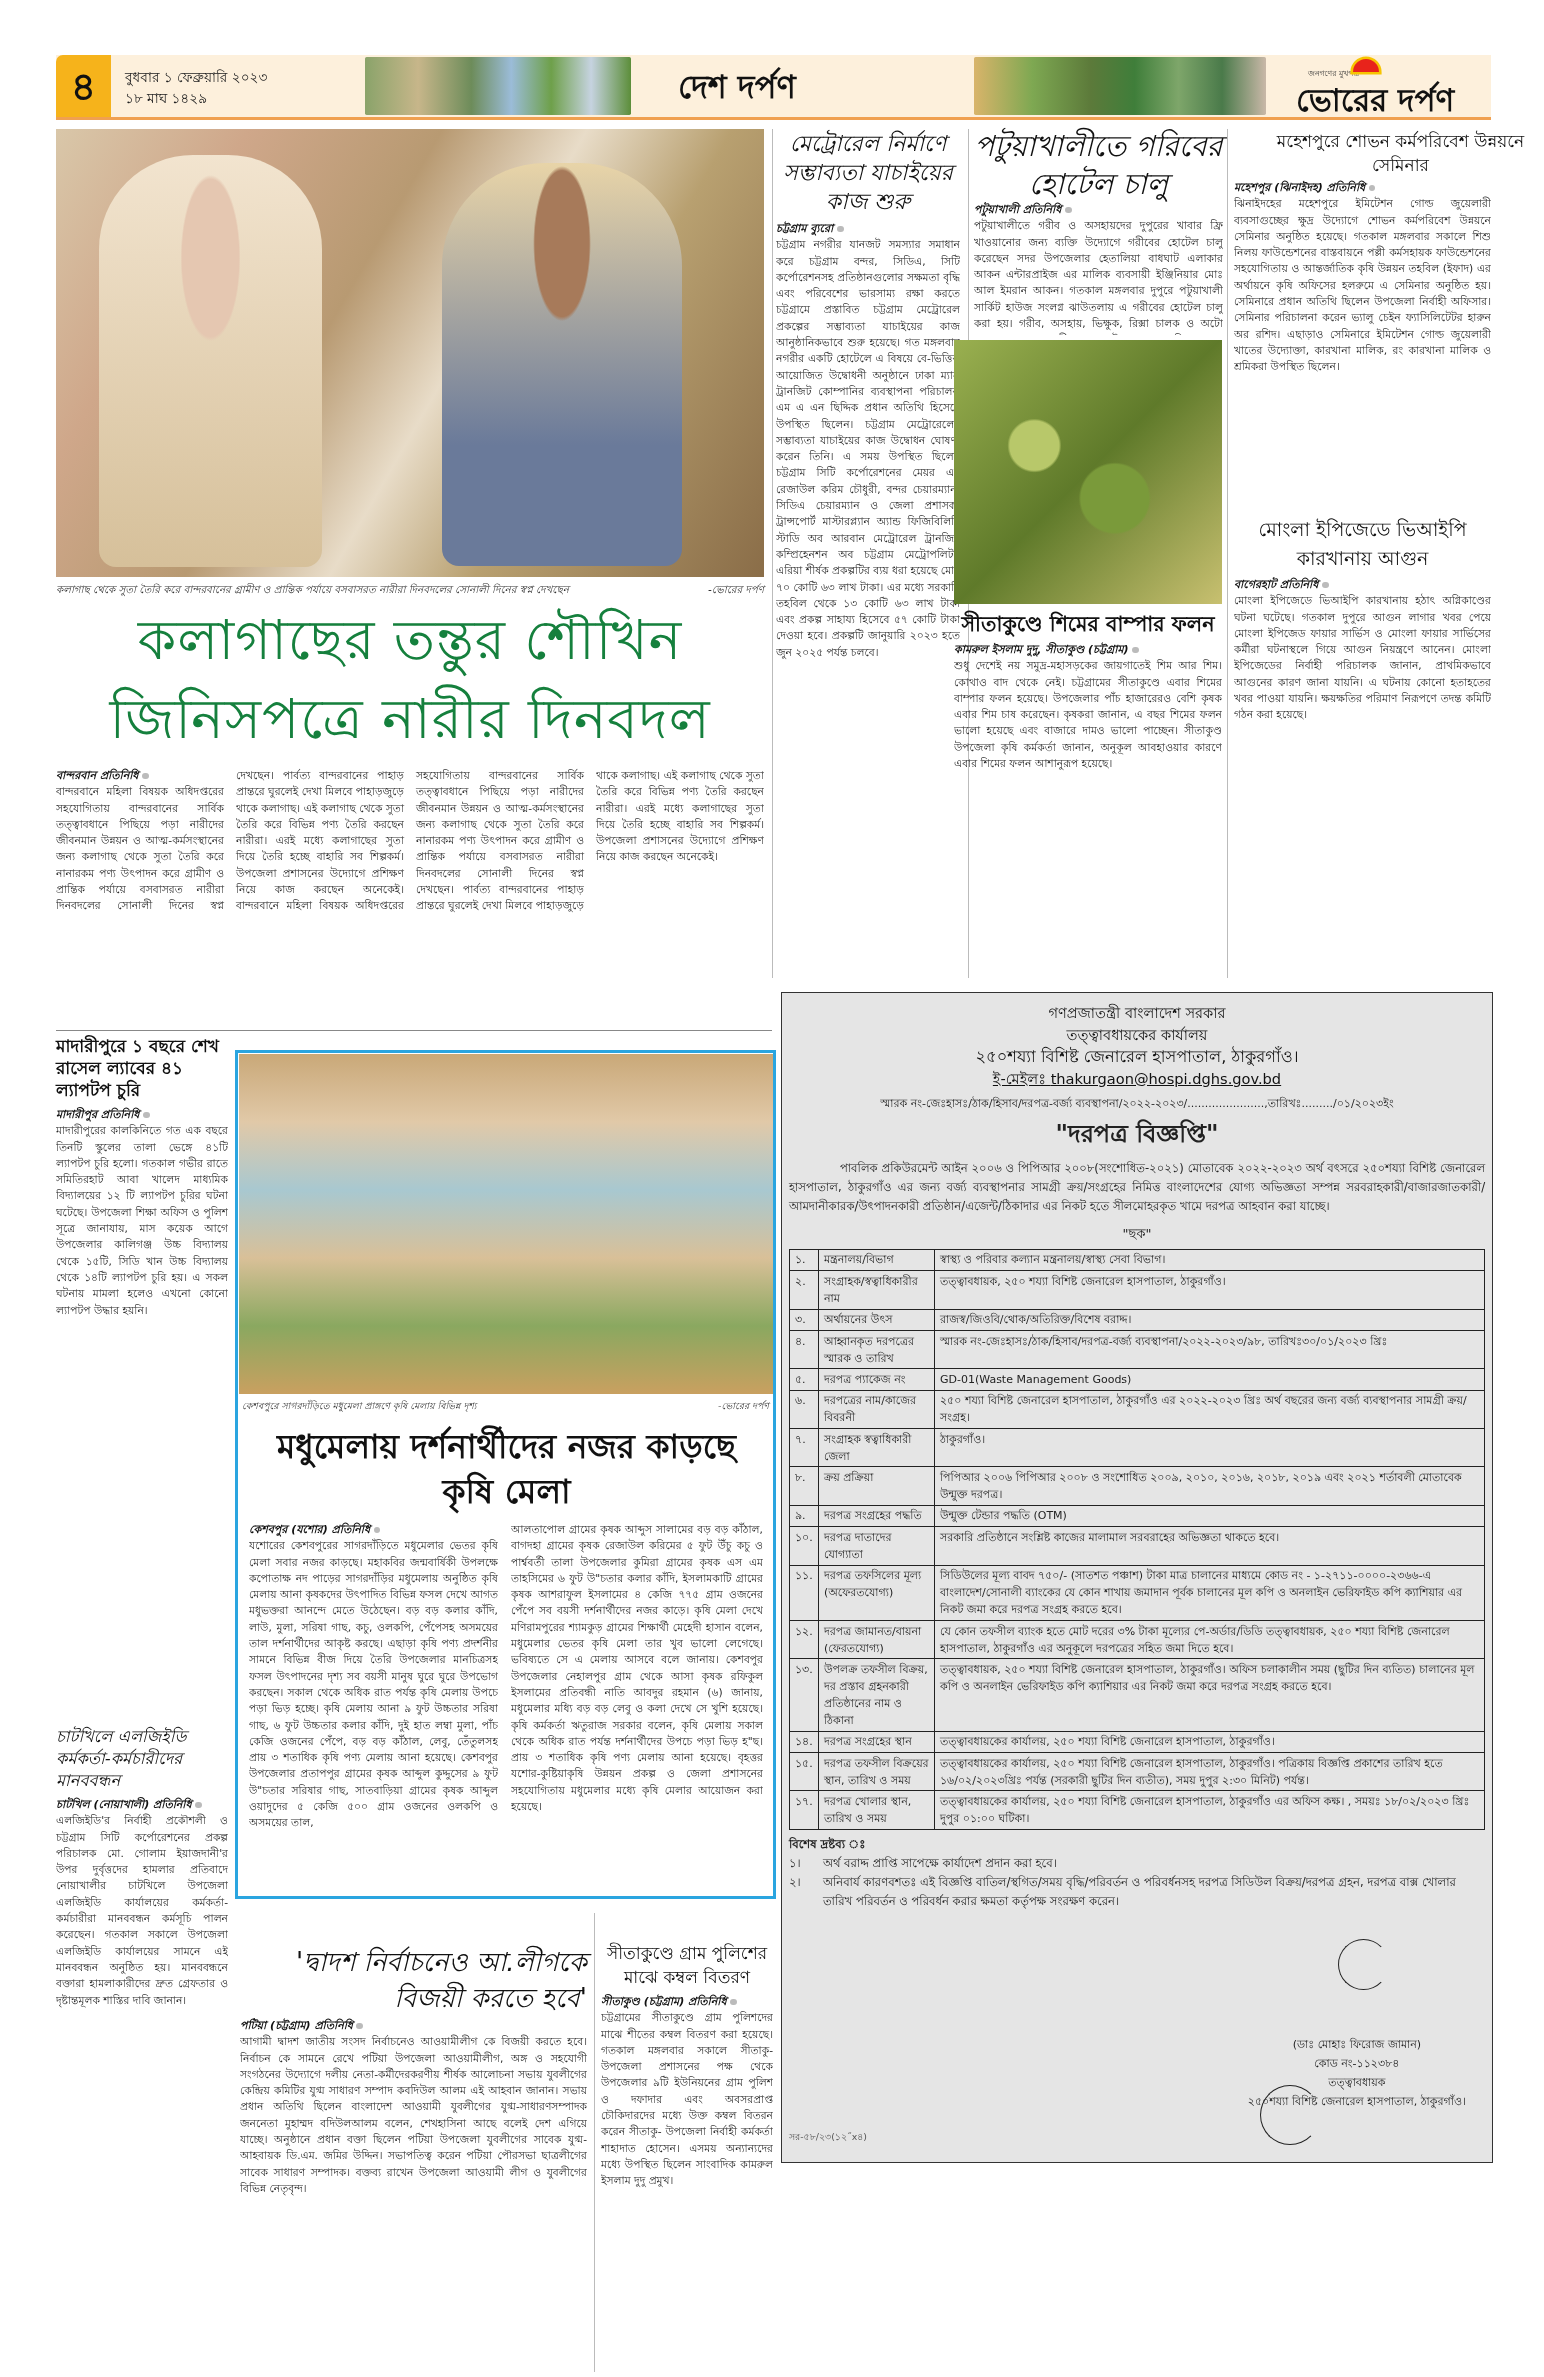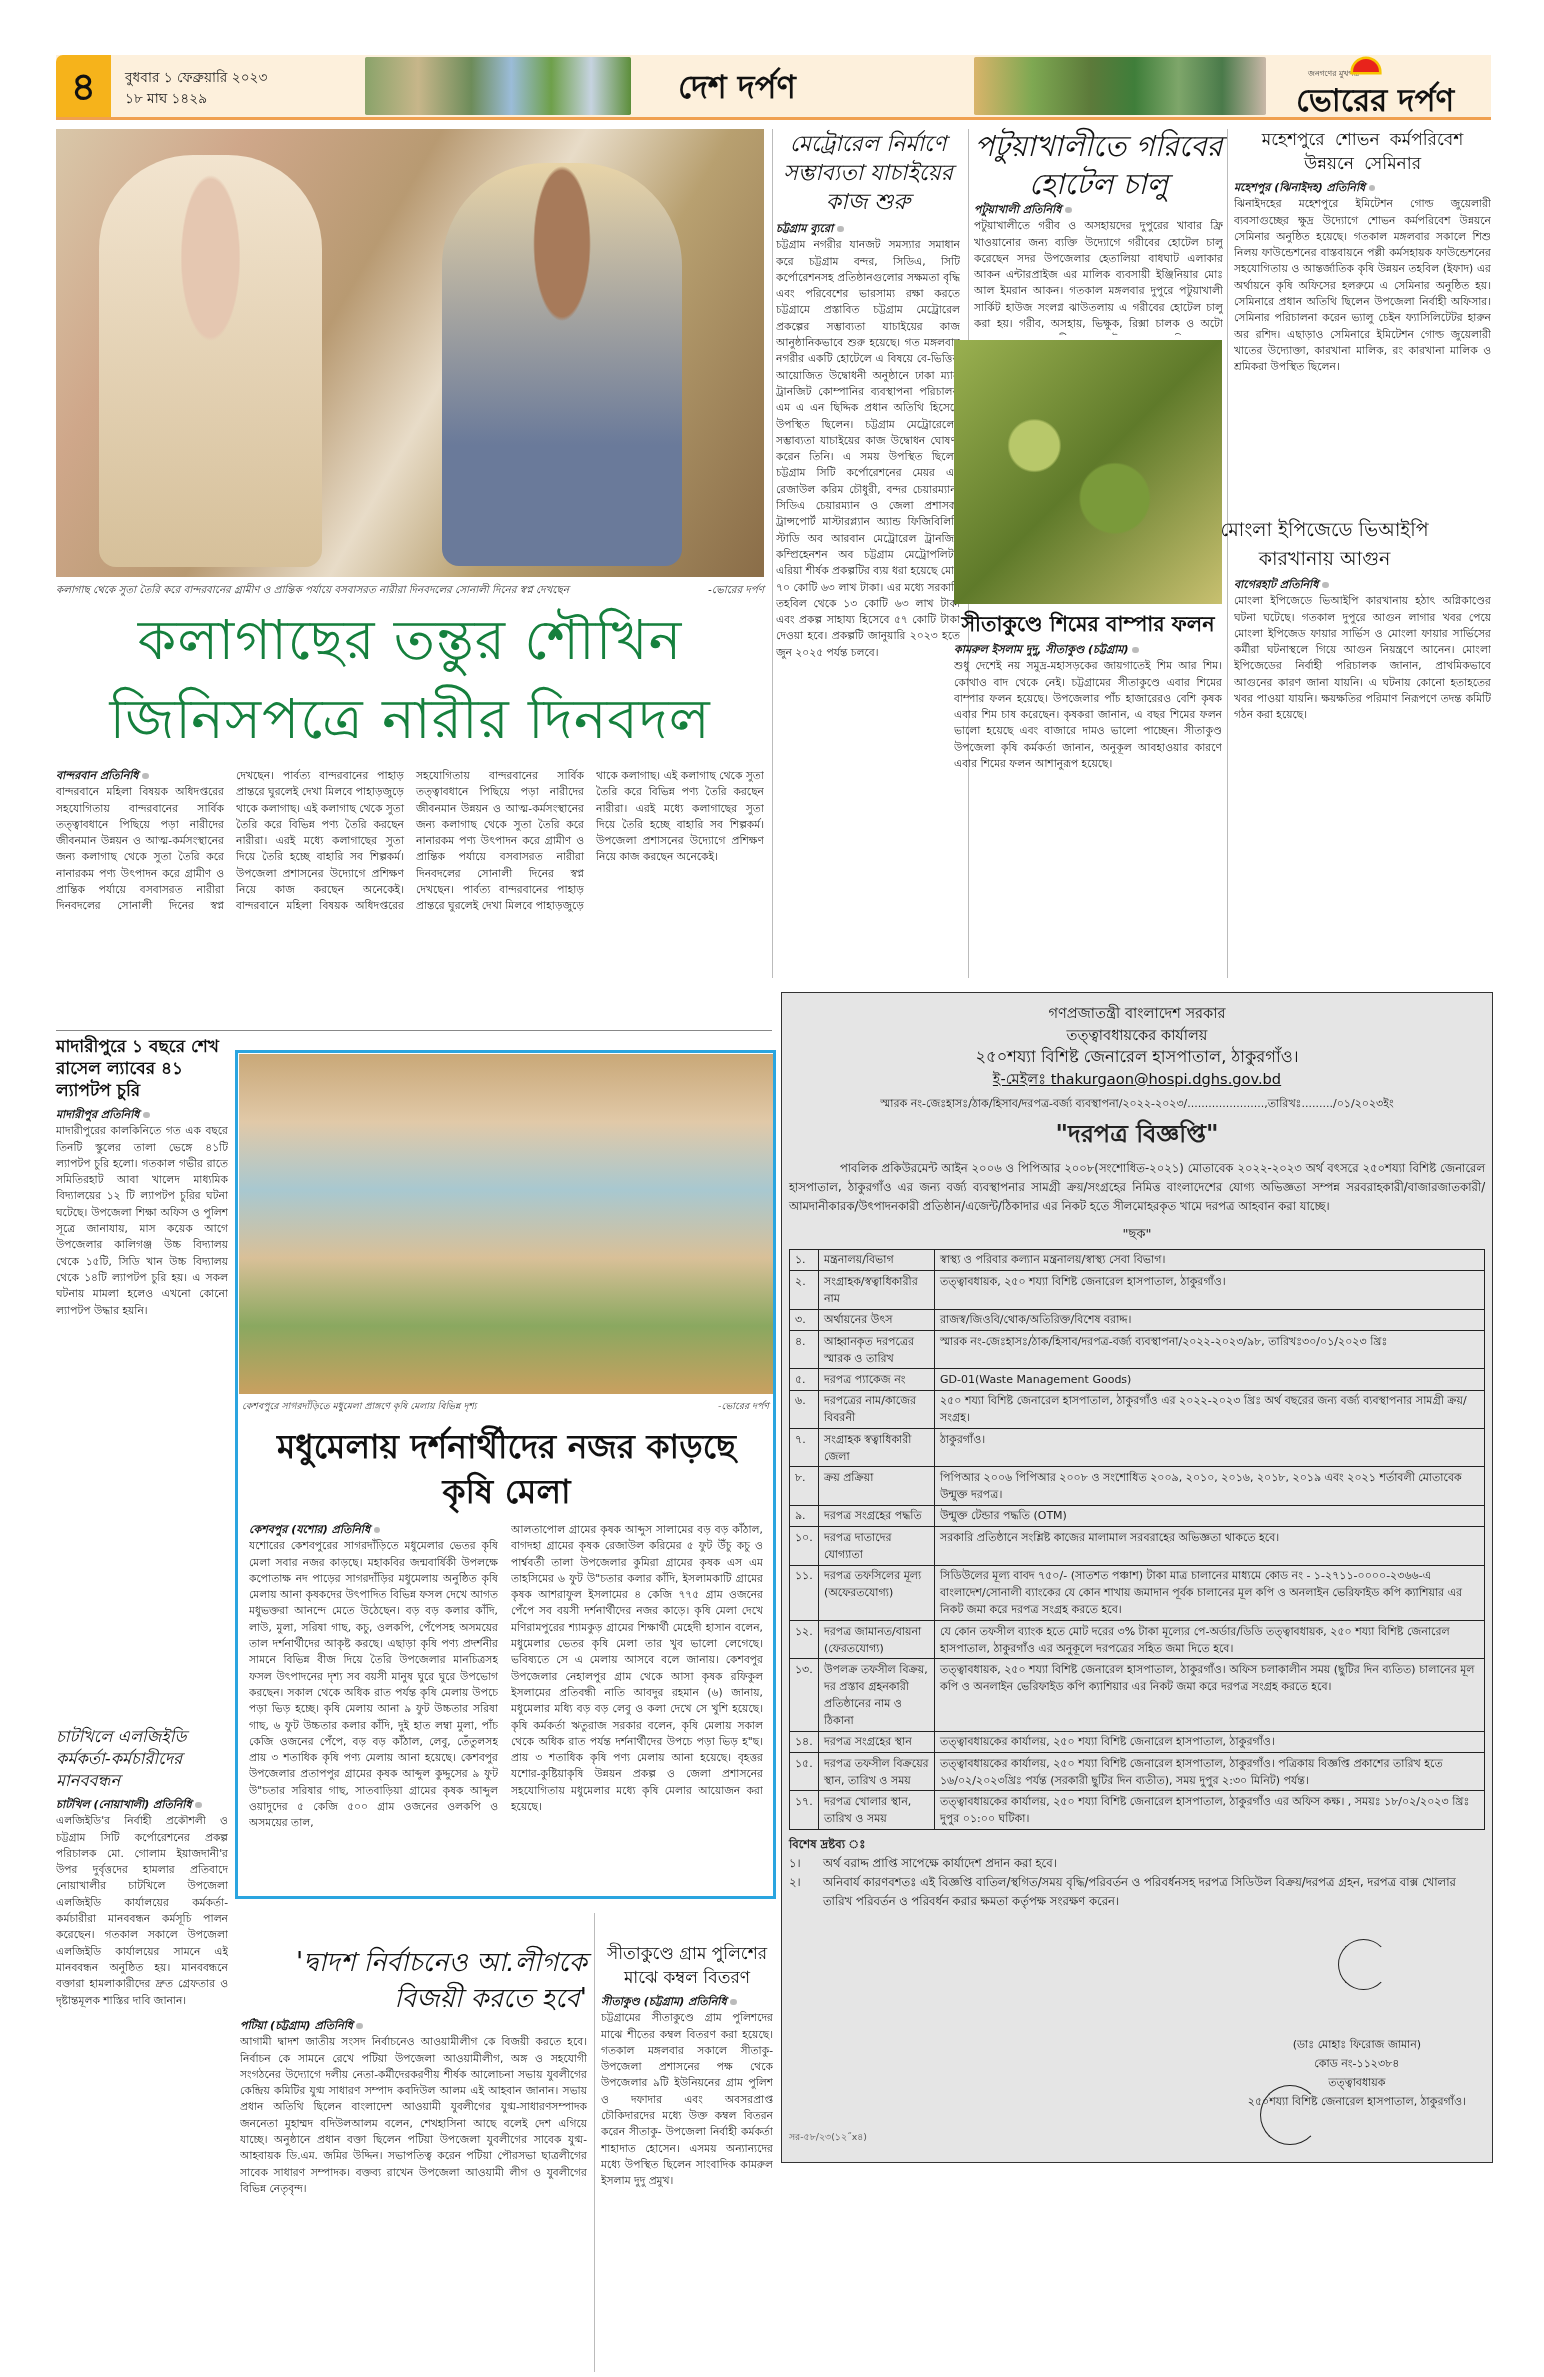--- a/index.html
+++ b/index.html
@@ -111,26 +111,26 @@
   <span>পটুয়াখালীতে গরীব ও অসহায়দের দুপুরের খাবার ফ্রি খাওয়ানোর জন্য ব্যক্তি উদ্যোগে গরীবের হোটেল চালু করেছেন সদর উপজেলার হেতালিয়া বাধঘাট এলাকার আকন এন্টারপ্রাইজ এর মালিক ব্যবসায়ী ইঞ্জিনিয়ার মোঃ আল ইমরান আকন। গতকাল মঙ্গলবার দুপুরে পটুয়াখালী সার্কিট হাউজ সংলগ্ন ঝাউতলায় এ গরীবের হোটেল চালু করা হয়। গরীব, অসহায়, ভিক্ষুক, রিক্সা চালক ও অটো চালকরা দুপুরে গরীবের হোটেলে দুপুরে ফ্রি খাবার পেয়েছেন। মাসে চার দিন এ হোটেলে দুপুরে ফ্রি খাবার খায়ানো হবে। দুপুরে ডিম দিয়ে ভুনা খিচুরী ফ্রিতে খেতে পেরে খুশি শ্রমজীবী মানুষ। তারা উদ্দ্যোক্তার জন্য দোয়া করেন। এবিষয়ে গরীবের হোটেলের উদ্যোক্তা সমাজের বিত্তবানদের গরীবদের পাশে দাঁড়ানোর আহবান জানান।</span>
 </div>
 <div class="photo photo-bean"></div>
 <div class="hd" style="position:absolute;left:954px;top:611px;width:268px;font-size:20.6px;line-height:26px;">সীতাকুণ্ডে শিমের বাম্পার ফলন</div>
 <div class="col" style="left:954px;top:642px;width:268px;height:336px;">
   <span class="byline">কামরুল ইসলাম দুদু, সীতাকুণ্ড (চট্টগ্রাম)</span><span class="dot"></span><br>
   <span>শুধু দেশেই নয় সমুদ্র-মহাসড়কের জায়গাতেই শিম আর শিম। কোথাও বাদ থেকে নেই। চট্টগ্রামের সীতাকুণ্ডে এবার শিমের বাম্পার ফলন হয়েছে। উপজেলার পাঁচ হাজারেরও বেশি কৃষক এবার শিম চাষ করেছেন। কৃষকরা জানান, এ বছর শিমের ফলন ভালো হয়েছে এবং বাজারে দামও ভালো পাচ্ছেন। সীতাকুণ্ড উপজেলা কৃষি কর্মকর্তা জানান, অনুকূল আবহাওয়ার কারণে এবার শিমের ফলন আশানুরূপ হয়েছে।</span>
 </div>
 
 <div class="rule-v" style="left:1227px;top:129px;height:849px;"></div>
-<div class="hd" style="position:absolute;left:1234px;top:129px;width:257px;font-size:17px;line-height:24px;font-weight:normal;font-family:Liberation Mono, monospace;">মহেশপুরে শোভন কর্মপরিবেশ উন্নয়নে সেমিনার</div>
+<div class="hd" style="position:absolute;left:1272px;top:129px;width:257px;font-size:17px;line-height:24px;font-weight:normal;">মহেশপুরে শোভন কর্মপরিবেশ উন্নয়নে সেমিনার</div>
 <div class="col" style="left:1234px;top:180px;width:257px;height:326px;">
   <span class="byline">মহেশপুর (ঝিনাইদহ) প্রতিনিধি</span><span class="dot"></span><br>
   <span>ঝিনাইদহের মহেশপুরে ইমিটেশন গোল্ড জুয়েলারী ব্যবসাগুচ্ছের ক্ষুদ্র উদ্যোগে শোভন কর্মপরিবেশ উন্নয়নে সেমিনার অনুষ্ঠিত হয়েছে। গতকাল মঙ্গলবার সকালে শিশু নিলয় ফাউন্ডেশনের বাস্তবায়নে পল্লী কর্মসহায়ক ফাউন্ডেশনের সহযোগিতায় ও আন্তর্জাতিক কৃষি উন্নয়ন তহবিল (ইফাদ) এর অর্থায়নে কৃষি অফিসের হলরুমে এ সেমিনার অনুষ্ঠিত হয়। সেমিনারে প্রধান অতিথি ছিলেন উপজেলা নির্বাহী অফিসার। সেমিনার পরিচালনা করেন ভ্যালু চেইন ফ্যাসিলিটেটর হারুন অর রশিদ। এছাড়াও সেমিনারে ইমিটেশন গোল্ড জুয়েলারী খাতের উদ্যোক্তা, কারখানা মালিক, রং কারখানা মালিক ও শ্রমিকরা উপস্থিত ছিলেন।</span>
 </div>
-<div class="hd" style="position:absolute;left:1196px;top:515px;width:257px;font-size:19px;line-height:29px;font-weight:normal;">মোংলা ইপিজেডে ভিআইপি কারখানায় আগুন</div>
+<div class="hd" style="position:absolute;left:1234px;top:515px;width:257px;font-size:19px;line-height:29px;font-weight:normal;">মোংলা ইপিজেডে ভিআইপি কারখানায় আগুন</div>
 <div class="col" style="left:1234px;top:577px;width:257px;height:400px;">
   <span class="byline">বাগেরহাট প্রতিনিধি</span><span class="dot"></span><br>
   <span>মোংলা ইপিজেডে ভিআইপি কারখানায় হঠাৎ অগ্নিকাণ্ডের ঘটনা ঘটেছে। গতকাল দুপুরে আগুন লাগার খবর পেয়ে মোংলা ইপিজেড ফায়ার সার্ভিস ও মোংলা ফায়ার সার্ভিসের কর্মীরা ঘটনাস্থলে গিয়ে আগুন নিয়ন্ত্রণে আনেন। মোংলা ইপিজেডের নির্বাহী পরিচালক জানান, প্রাথমিকভাবে আগুনের কারণ জানা যায়নি। এ ঘটনায় কোনো হতাহতের খবর পাওয়া যায়নি। ক্ষয়ক্ষতির পরিমাণ নিরূপণে তদন্ত কমিটি গঠন করা হয়েছে।</span>
 </div>
 
 <div class="rule-h" style="left:56px;top:1030px;width:716px;background:#888;"></div>
 <div class="hd" style="position:absolute;left:56px;top:1035px;width:172px;font-size:17px;line-height:22px;text-align:left;">মাদারীপুরে ১ বছরে শেখ রাসেল ল্যাবের ৪১ ল্যাপটপ চুরি</div>
 <div class="col" style="left:56px;top:1107px;width:172px;height:614px;">
   <span class="byline">মাদারীপুর প্রতিনিধি</span><span class="dot"></span><br>
   <span>মাদারীপুরের কালকিনিতে গত এক বছরে তিনটি স্কুলের তালা ভেঙ্গে ৪১টি ল্যাপটপ চুরি হলো। গতকাল গভীর রাতে সমিতিরহাট আবা খালেদ মাধ্যমিক বিদ্যালয়ের ১২ টি ল্যাপটপ চুরির ঘটনা ঘটেছে। উপজেলা শিক্ষা অফিস ও পুলিশ সূত্রে জানাযায়, মাস কয়েক আগে উপজেলার কালিগঞ্জ উচ্চ বিদ্যালয় থেকে ১৫টি, সিডি খান উচ্চ বিদ্যালয় থেকে ১৪টি ল্যাপটপ চুরি হয়। এ সকল ঘটনায় মামলা হলেও এখনো কোনো ল্যাপটপ উদ্ধার হয়নি।</span>

